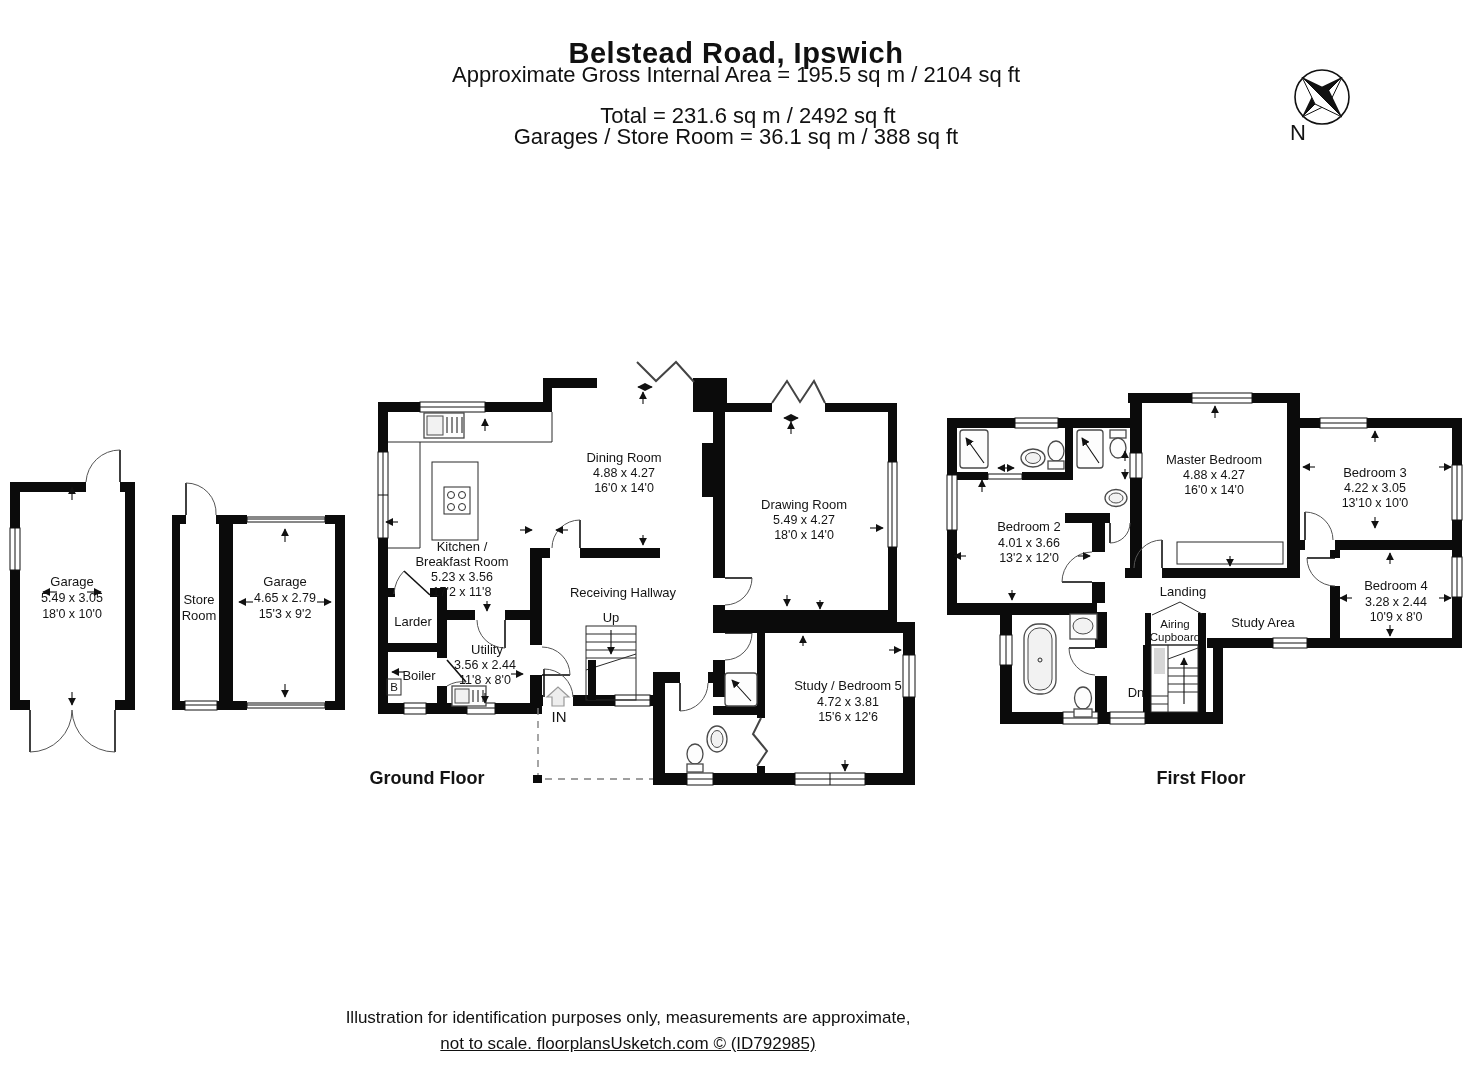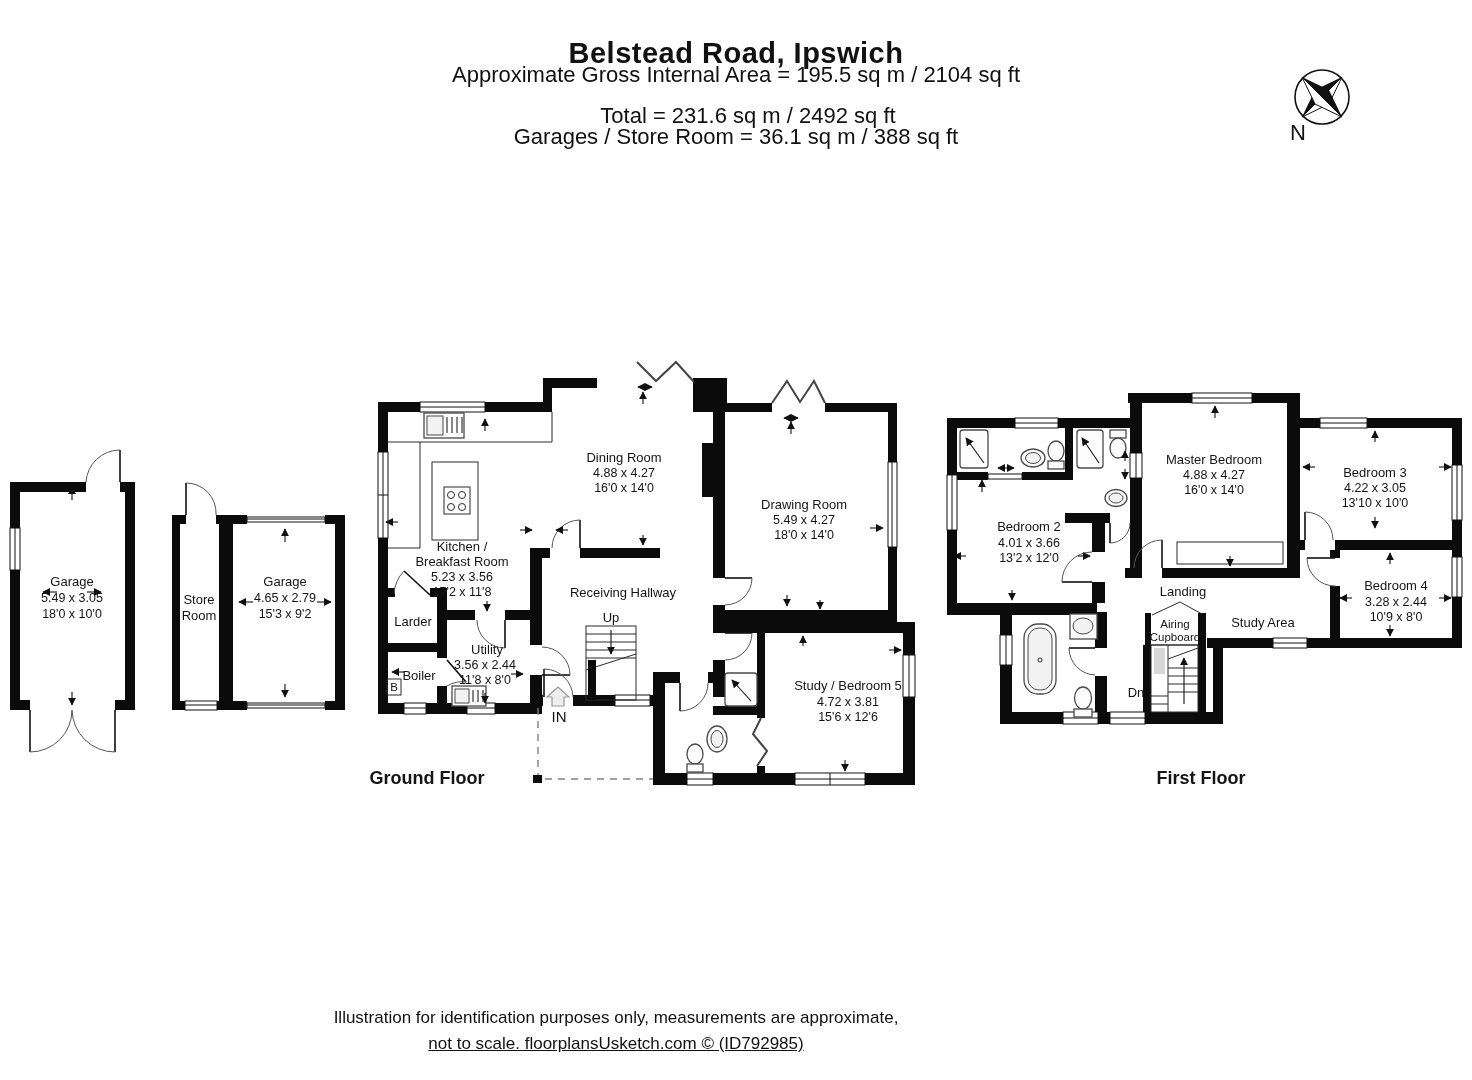--- a/index.html
+++ b/index.html
@@ -2,21 +2,21 @@
 <html><head>
 <meta charset="utf-8">
 <style>
   html,body{margin:0;padding:0;background:#fff;}
   #canvas{position:relative;width:1472px;height:1080px;background:#fff;overflow:hidden;
           font-family:"Liberation Sans", sans-serif;color:#111;}
   .hdr{position:absolute;left:0;width:1472px;text-align:center;}
   #title{top:14px;font-size:29px;font-weight:bold;letter-spacing:.5px;margin-top:23px;}
   .sub{font-size:22px;}
   #sub1{top:62px;} #sub2{top:88px;margin-top:36px;} #sub3{top:103px;margin-left:12px;}
-  .ftr{position:absolute;left:4px;width:1224px;text-align:center;font-size:17px;}
+  .ftr{position:absolute;left:16px;width:1224px;text-align:center;font-size:17px;}
   #ftr1{top:1008px;} #ftr2{top:1034px;text-decoration:underline;}
   svg{position:absolute;left:0;top:0;}
   .w{fill:#0b0b0b;}
   .thin{fill:none;stroke:#2b2b2b;stroke-width:1;}
   .fix{fill:#fdfdfd;stroke:#4a4a4a;stroke-width:1.3;}
   .fix2{fill:#f2f2f2;stroke:#4a4a4a;stroke-width:1;}
   .win{fill:#fff;stroke:#111;stroke-width:1;}
   .winl{stroke:#111;stroke-width:1;}
   .door{fill:none;stroke:#555;stroke-width:1;}
   .leaf{stroke:#111;stroke-width:1.6;}

